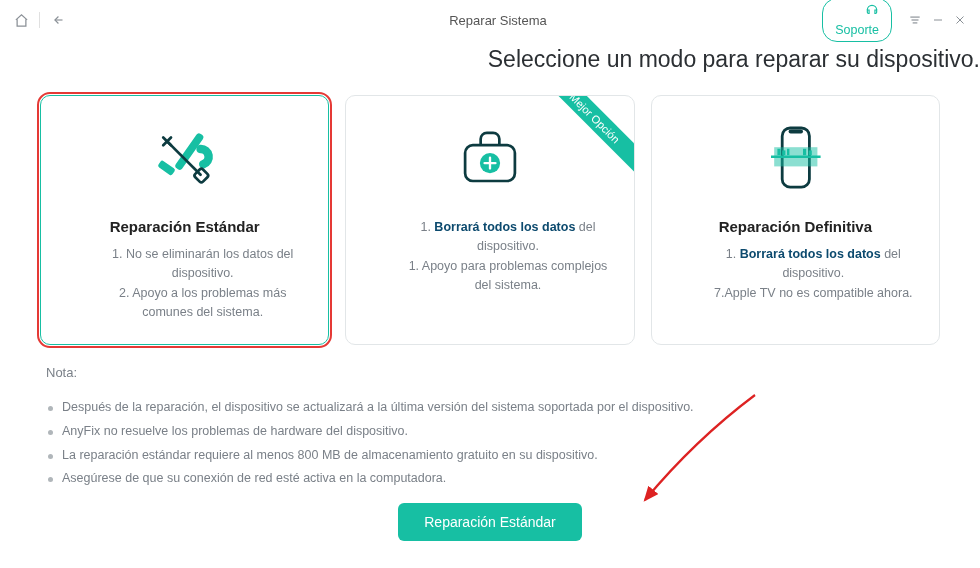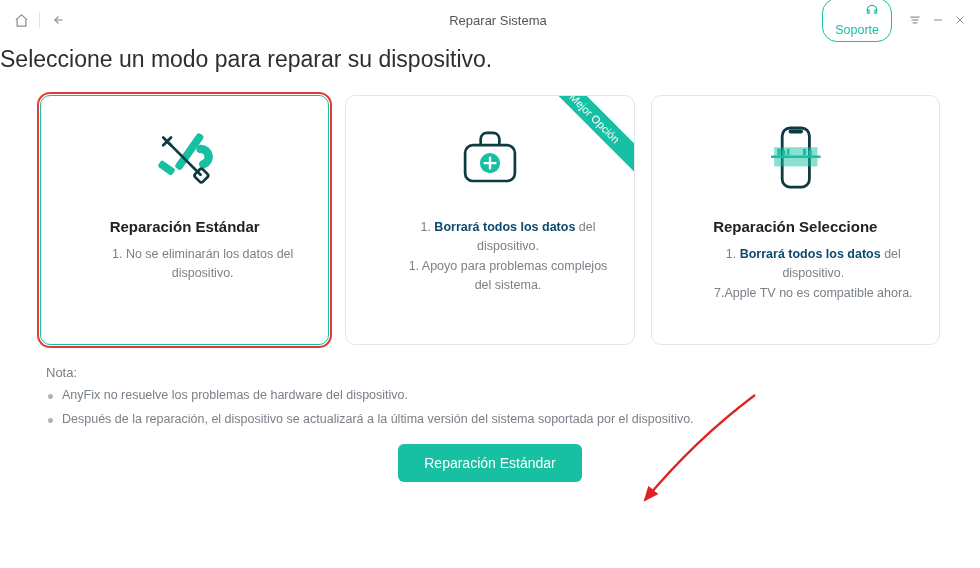--- a/index.html
+++ b/index.html
@@ -22,21 +22,21 @@
   .vbar { width:1px; height:16px; background:#e0e0e0; }
   .support-btn {
     display:flex; align-items:flex-end; gap:6px;
     border:1.5px solid #17bfa3; color:#17bfa3;
     padding:4px 12px; border-radius:15px; font-size:12.5px;
     cursor:pointer;
     flex-direction:column;
   }
 
   .pagetitle {
-    text-align:left;
+    text-align:right;
     font-size: 23px;
     color: #2b2f33;
     margin-top: 6px;
     margin-bottom: 22px;
     font-weight: 500;
   }
 
   .cards {
     display:flex; justify-content:center; gap:16px; padding:0 40px;
   }
@@ -67,21 +67,21 @@
     top:12px; right:-34px;
     background:#17bfa3; color:#fff;
     transform:rotate(45deg);
     font-size:11px;
     padding:4px 40px;
   }
 
   .notes {
     padding: 20px 46px 0 46px;
   }
-  .notes-title { font-size:13px; color:#7a8088; margin-bottom:4px; }
+  .notes-title { font-size:13px; color:#7a8088; margin-bottom:16px; }
   .notes ul { list-style:none; }
   .notes li {
     font-size:12.5px; color:#7a8088; line-height:1.9;
     position:relative; padding-left:16px;
   }
   .notes li::before {
     content:""; position:absolute; left:2px; top:10px;
     width:5px; height:5px; border-radius:50%; background:#b0b6ba;
   }
 
@@ -169,20 +169,21 @@
           <line x1="28" y1="22" x2="70" y2="64"></line>
           <path d="M22 16 l10 10 M32 16 l-10 10"></path>
           <rect x="64" y="58" width="14" height="14" rx="3" transform="rotate(45 71 65)"></rect>
         </g>
       </svg>
     </div>
     <h3>Reparación Estándar</h3>
     <p>
       <span>1. </span><span class="strong-teal"></span><span>No se eliminarán los datos del dispositivo.</span>
     </p>
+    <p>2. Apoyo a los problemas más comunes del sistema.</p>
   </div>
 
   <div class="card">
     <div class="ribbon">Mejor Opción</div>
     <div class="iconwrap">
       <svg width="84" height="70" viewBox="0 0 100 90">
         <rect x="18" y="26" width="64" height="46" rx="10" fill="none" stroke="#0d3b40" stroke-width="3.5"></rect>
         <path d="M38 26 v-8 a8 8 0 0 1 8 -8 h8 a8 8 0 0 1 8 8 v8" fill="none" stroke="#0d3b40" stroke-width="3.5"></path>
         <circle cx="50" cy="49" r="13" fill="#17bfa3"></circle>
         <line x1="50" y1="42" x2="50" y2="56" stroke="#fff" stroke-width="3" stroke-linecap="round"></line>
@@ -204,33 +205,35 @@
         <line x1="20" y1="46" x2="82" y2="46" stroke="#17bfa3" stroke-width="3"></line>
         <g fill="#17bfa3">
           <rect x="28" y="36" width="4" height="8"></rect>
           <rect x="34" y="38" width="4" height="6"></rect>
           <rect x="40" y="36" width="3" height="8"></rect>
           <rect x="60" y="36" width="4" height="8"></rect>
           <rect x="67" y="38" width="4" height="6"></rect>
         </g>
       </svg>
     </div>
-    <h3>Reparación Seleccione</h3>
+    <h3>Reparación Definitiva</h3>
     <p>
       <span>1. </span><span class="strong-teal">Borrará todos los datos</span><span> del dispositivo.</span>
     </p>
     <p>7.Apple TV no es compatible ahora.</p>
   </div>
 </div>
 
 <div class="notes">
   <div class="notes-title">Nota:</div>
   <ul>
+    <li>Después de la reparación, el dispositivo se actualizará a la última versión del sistema soportada por el dispositivo.</li>
     <li>AnyFix no resuelve los problemas de hardware del dispositivo.</li>
-    <li>Después de la reparación, el dispositivo se actualizará a la última versión del sistema soportada por el dispositivo.</li>
+    <li>La reparación estándar requiere al menos 800 MB de almacenamiento gratuito en su dispositivo.</li>
+    <li>Asegúrese de que su conexión de red esté activa en la computadora.</li>
   </ul>
 </div>
 
 <div class="action">
   <button>Reparación Estándar</button>
 </div>
 
 <svg class="arrow" width="150" height="140">
   <defs>
     <marker id="ah" markerWidth="10" markerHeight="10" refX="6" refY="3" orient="auto">

